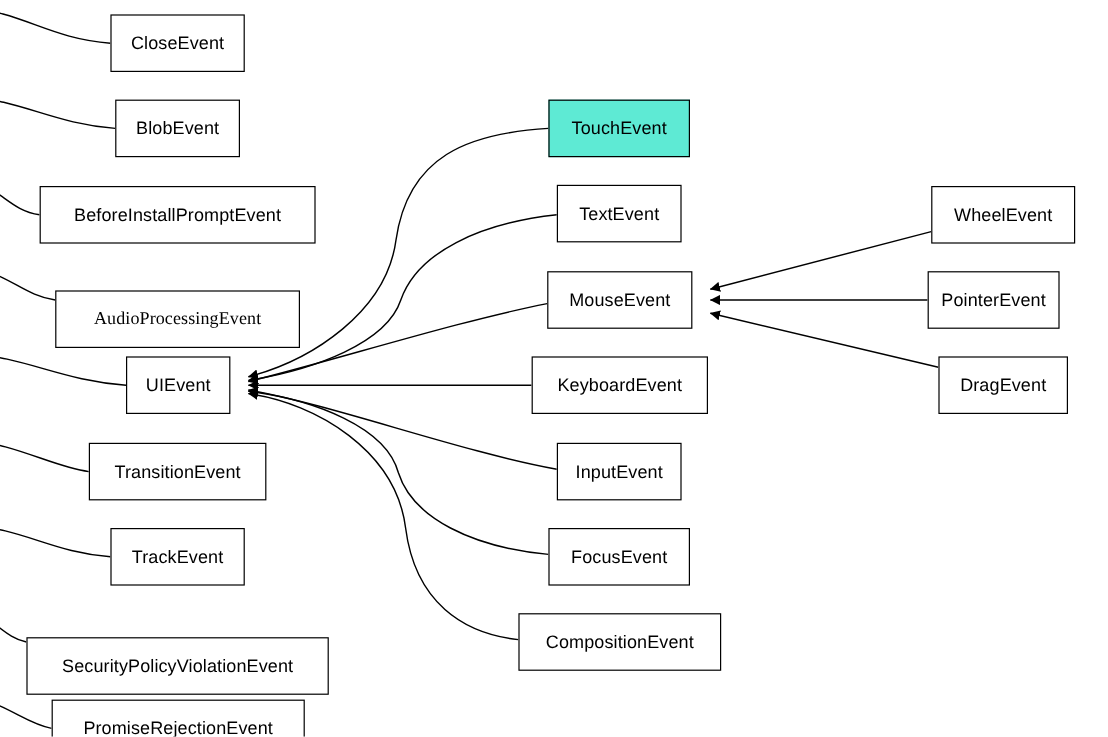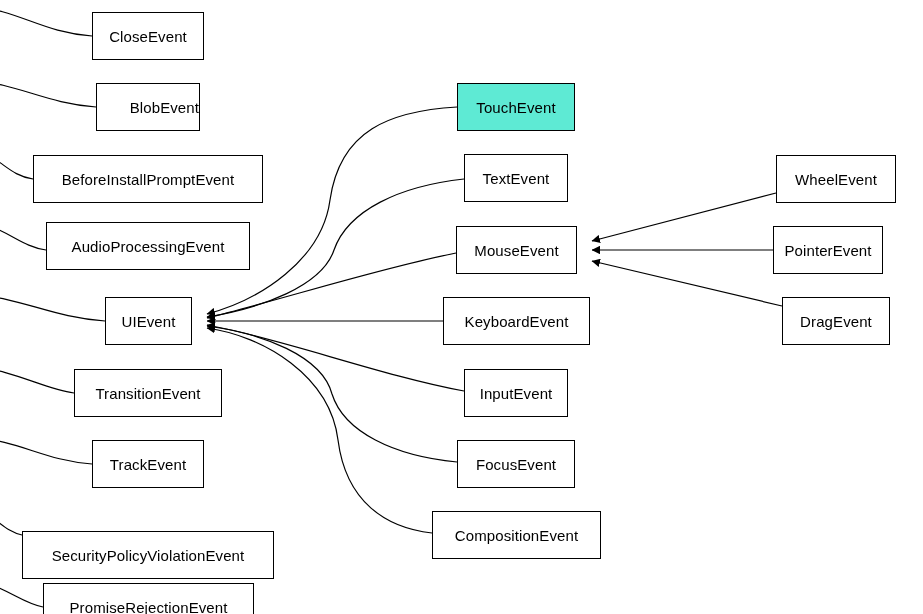--- a/index.html
+++ b/index.html
@@ -72,27 +72,27 @@
         <path d="M 776 193 L 592 241" stroke="#000000" fill="none" stroke-width="1.2" marker-end="url(#arrow)"></path>
         <path d="M 773 250 L 592 250" stroke="#000000" fill="none" stroke-width="1.2" marker-end="url(#arrow)"></path>
         <path d="M 782 306 L 592 261" stroke="#000000" fill="none" stroke-width="1.2" marker-end="url(#arrow)"></path>
       </g>
   </svg>
 
   <div id="node-layer">
       <div class="node" style="left: 92px; top: 12px; width: 112px; height: 48px; border-color: rgb(0, 0, 0); background: rgb(255, 255, 255); color: rgb(0, 0, 0);">
         <span class="node-label">CloseEvent</span>
       </div>
-      <div class="node" style="left: 96px; top: 83px; width: 104px; height: 48px; border-color: rgb(0, 0, 0); background: rgb(255, 255, 255); color: rgb(0, 0, 0); justify-content: flex-end;">
+      <div class="node" style="left: 96px; top: 83px; width: 104px; height: 48px; border-color: rgb(0, 0, 0); background: rgb(255, 255, 255); color: rgb(0, 0, 0);">
         <span class="node-label">BlobEvent</span>
       </div>
       <div class="node" style="left: 33px; top: 155px; width: 230px; height: 48px; border-color: rgb(0, 0, 0); background: rgb(255, 255, 255); color: rgb(0, 0, 0);">
         <span class="node-label">BeforeInstallPromptEvent</span>
       </div>
-      <div class="node" style="left: 46px; top: 222px; width: 204px; height: 48px; border-color: rgb(0, 0, 0); background: rgb(255, 255, 255); color: rgb(0, 0, 0);">
+      <div class="node" style="left: 46px; top: 242px; width: 204px; height: 48px; border-color: rgb(0, 0, 0); background: rgb(255, 255, 255); color: rgb(0, 0, 0); font-family: Liberation Serif, serif;">
         <span class="node-label">AudioProcessingEvent</span>
       </div>
       <div class="node" style="left: 105px; top: 297px; width: 87px; height: 48px; border-color: rgb(0, 0, 0); background: rgb(255, 255, 255); color: rgb(0, 0, 0);">
         <span class="node-label">UIEvent</span>
       </div>
       <div class="node" style="left: 74px; top: 369px; width: 148px; height: 48px; border-color: rgb(0, 0, 0); background: rgb(255, 255, 255); color: rgb(0, 0, 0);">
         <span class="node-label">TransitionEvent</span>
       </div>
       <div class="node" style="left: 92px; top: 440px; width: 112px; height: 48px; border-color: rgb(0, 0, 0); background: rgb(255, 255, 255); color: rgb(0, 0, 0);">
         <span class="node-label">TrackEvent</span>

